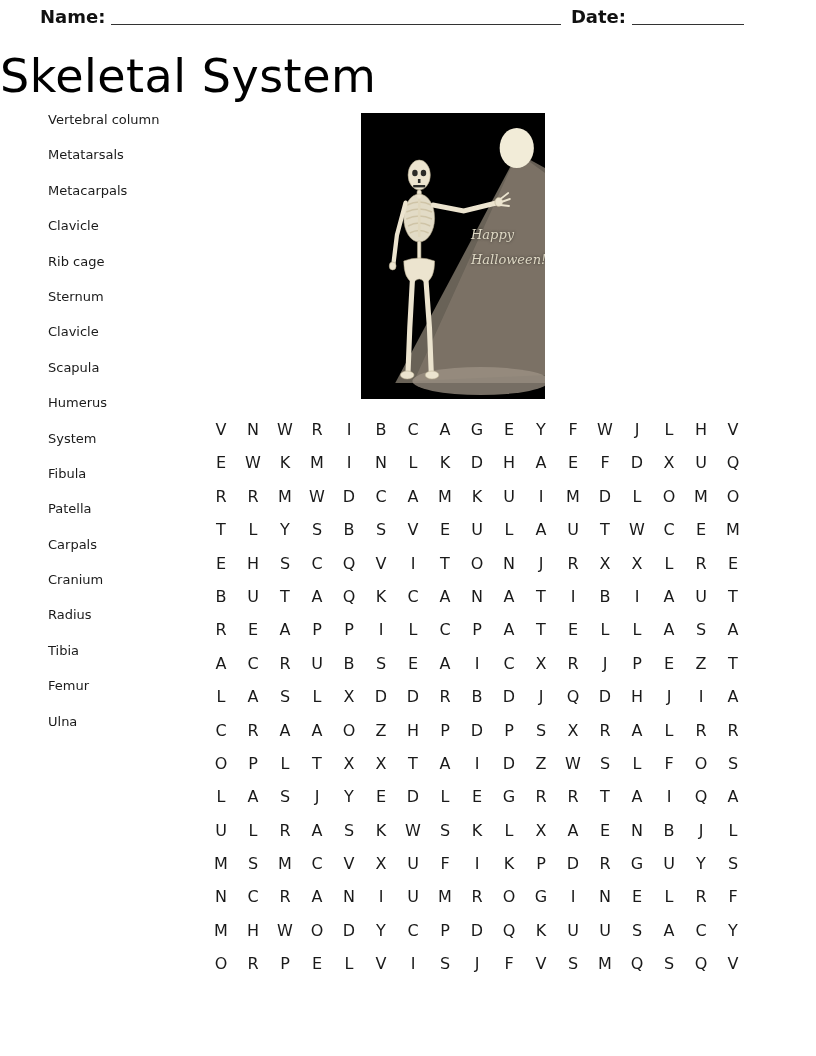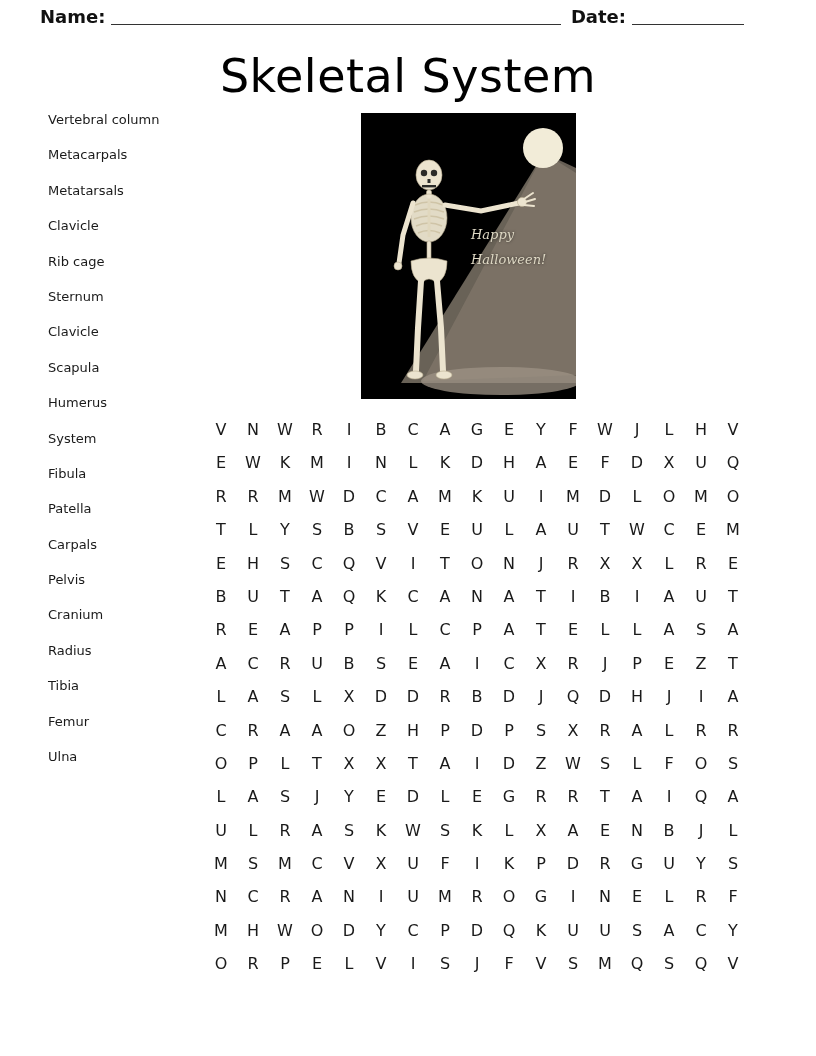--- a/index.html
+++ b/index.html
@@ -35,21 +35,21 @@
   .date-label { white-space: nowrap; text-align: right; }
   .date-rule {
     width: 112px;
     border-bottom: 1.3px solid #333;
     height: 12px;
     margin: 0 0 2px 6px;
   }
 
   
   .puzzle-title {
-    text-align: center;
+    text-align: left;
     font-size: 46px;
     font-weight: 400;
     letter-spacing: 0.5px;
     margin: 22px 0 10px 0;
     color: #000;
   }
 
   
   .content {
     position: relative;
@@ -68,21 +68,21 @@
     margin-bottom: 22.4px;
     color: #1a1a1a;
     white-space: nowrap;
   }
 
   
   .illustration {
     position: absolute;
     left: 361px;
     top: 0;
-    width: 215px;
+    width: 184px;
     height: 286px;
     background: #6d28d9;
     overflow: hidden;
   }
   .ill-beam {
     position: absolute;
     left: 0;
     top: 0;
     width: 100%;
     height: 100%;
@@ -125,33 +125,32 @@
   <span class="date-label">Date:</span>
   <span class="date-rule"></span>
 </div>
 
 <div class="puzzle-title">Skeletal System</div>
 
 <div class="content">
 
   <div class="word-list" id="word-list">
       <div class="word-item">Vertebral column</div>
+      <div class="word-item">Metatarsals</div>
       <div class="word-item">Metacarpals</div>
-      <div class="word-item">Metatarsals</div>
       <div class="word-item">Clavicle</div>
       <div class="word-item">Rib cage</div>
       <div class="word-item">Sternum</div>
       <div class="word-item">Clavicle</div>
       <div class="word-item">Scapula</div>
       <div class="word-item">Humerus</div>
       <div class="word-item">System</div>
       <div class="word-item">Fibula</div>
       <div class="word-item">Patella</div>
       <div class="word-item">Carpals</div>
-      <div class="word-item">Pelvis</div>
       <div class="word-item">Cranium</div>
       <div class="word-item">Radius</div>
       <div class="word-item">Tibia</div>
       <div class="word-item">Femur</div>
       <div class="word-item">Ulna</div>
     </div>
 
   <div class="illustration">
     <svg class="ill-beam" viewBox="0 0 215 286" preserveAspectRatio="none">
       <rect x="0" y="0" width="215" height="286" fill="#000000"></rect>

